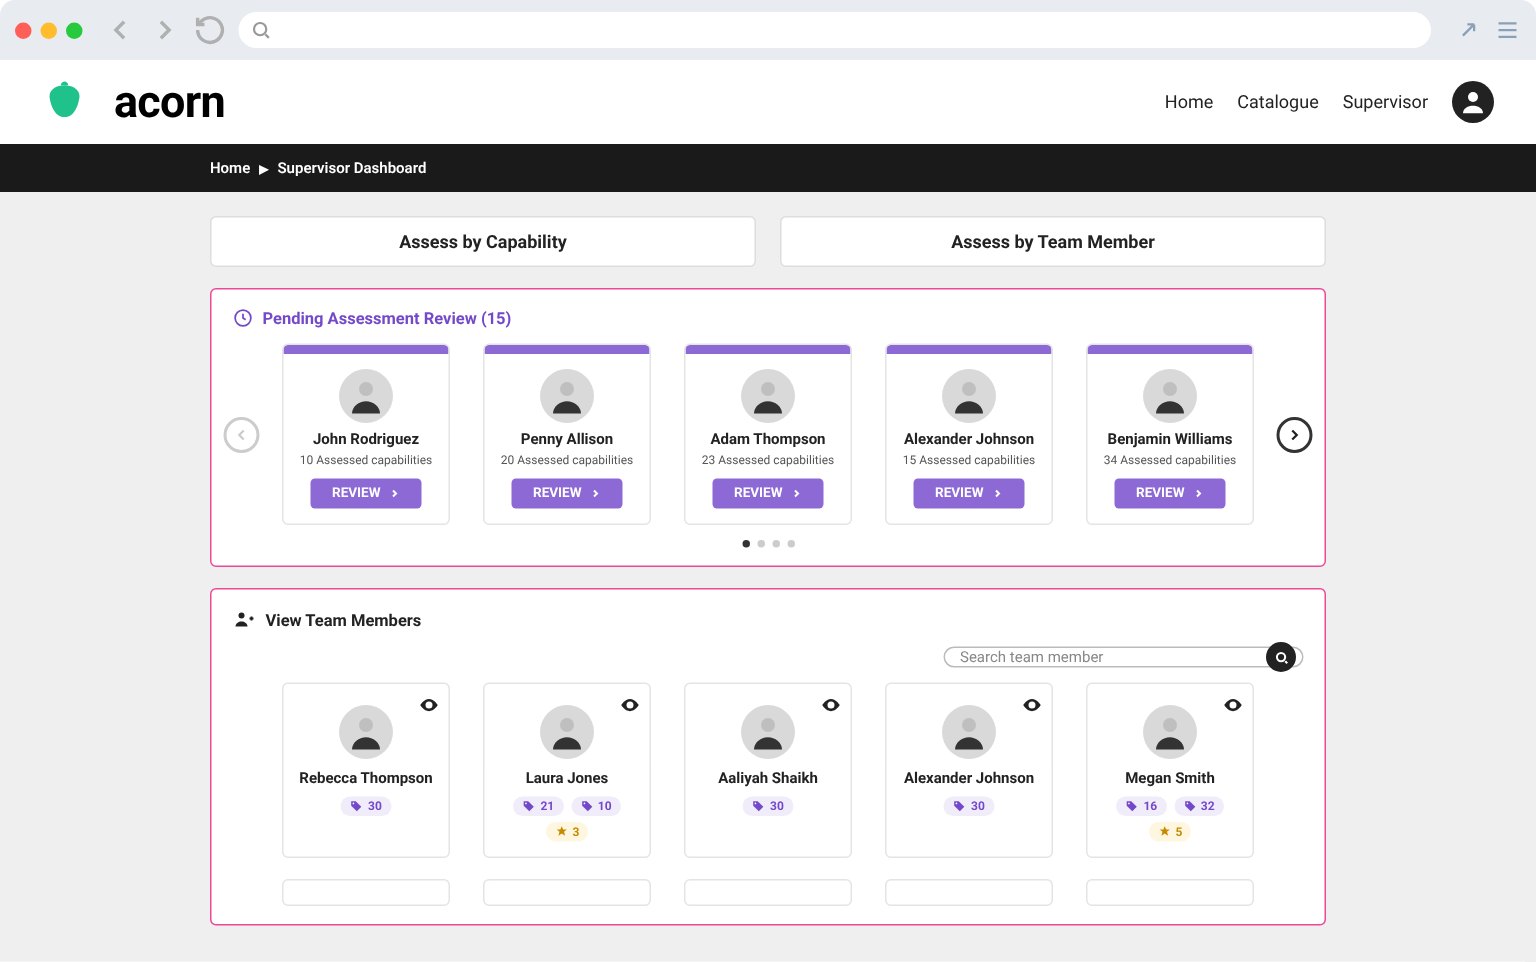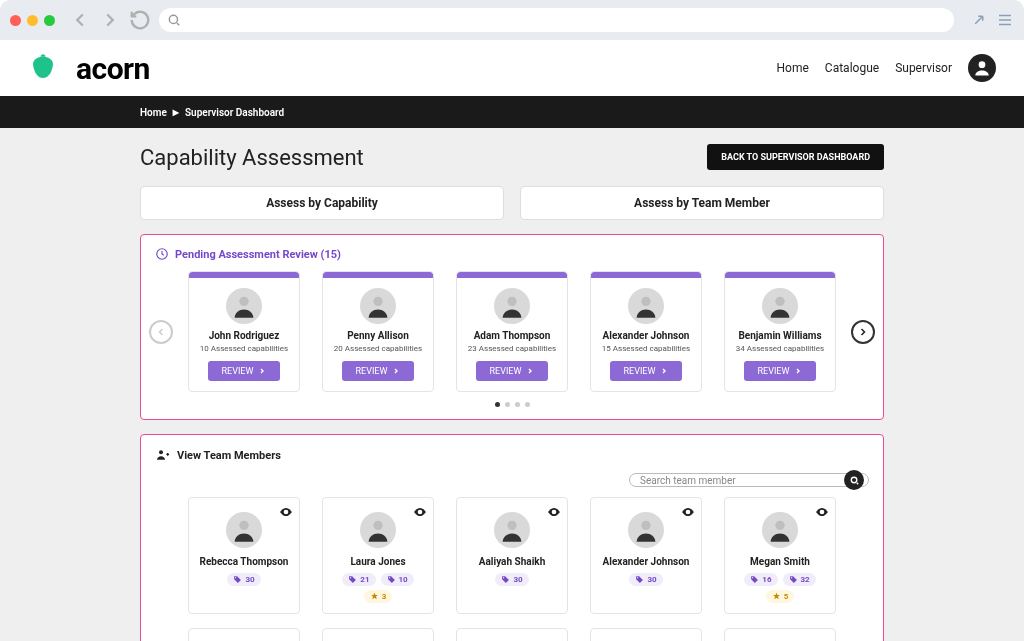--- a/index.html
+++ b/index.html
@@ -55,21 +55,21 @@
   .car-nav { position:absolute; top:50%; transform:translateY(-50%); width:24px; height:24px; border:2px solid #333; border-radius:50%; display:flex; align-items:center; justify-content:center; cursor:pointer; background:#fff; }
   .car-nav.prev { left:-6px; border-color:#ccc; color:#ccc; }
   .car-nav.next { right:-6px; }
 
   .pending-card { width:112px; border:1px solid #e4e4e4; border-radius:4px; overflow:hidden; display:flex; flex-direction:column; align-items:center; padding-bottom:10px; }
   .purple-bar { height:6px; width:100%; background:#8c69d4; border-radius:3px 3px 0 0; margin-bottom:10px; }
   .person-photo { width:36px; height:36px; border-radius:50%; background:#d9d9d9; display:flex; align-items:center; justify-content:center; overflow:hidden; margin-bottom:6px; }
   .person-photo svg { width:28px; height:28px; }
   .p-name { font-size:10px; font-weight:700; margin-bottom:3px; }
   .p-sub { font-size:8px; color:#555; text-align:center; margin-bottom:8px; }
-  .review-btn { background:#8c69d4; color:#fff; font-size:9px; font-weight:400; padding:5px 14px; border-radius:3px; display:flex; align-items:center; gap:5px; cursor:pointer; }
+  .review-btn { background:#8c69d4; color:#fff; font-size:9px; font-weight:700; padding:5px 14px; border-radius:3px; display:flex; align-items:center; gap:5px; cursor:pointer; }
   .dots { display:flex; gap:5px; justify-content:center; margin-top:10px; }
   .pdot { width:5px; height:5px; background:#ccc; border-radius:50%; }
   .pdot.active { background:#333; }
 
   
   .team-search-row { display:flex; justify-content:flex-end; margin-bottom:10px; }
   .team-search { display:flex; align-items:center; width:240px; border:1px solid #bbb; border-radius:14px; height:14px; padding:0 4px 0 10px; gap:6px; }
   .team-search span { font-size:10px; color:#888; flex:1; }
   .search-go { width:20px; height:20px; border-radius:50%; background:#222; display:flex; align-items:center; justify-content:center; }
   .search-go svg { width:11px; height:11px; color:#fff; }
@@ -152,24 +152,20 @@
 </div>
 
 <div class="breadcrumb-bar">
   <span class="crumb">Home</span>
   <span class="sep">▶</span>
   <span class="crumb">Supervisor Dashboard</span>
 </div>
 
 <div class="page">
 
-  <div class="title-row">
-    <div class="page-title">Capability Assessment</div>
-    <div class="back-btn">BACK TO SUPERVISOR DASHBOARD</div>
-  </div>
 
   <div class="tabs">
     <div class="tab">Assess by Capability</div>
     <div class="tab">Assess by Team Member</div>
   </div>
 
   <div class="panel">
     <div class="panel-header">
       <svg width="14" height="14" viewBox="0 0 24 24" fill="none" stroke="currentColor" stroke-width="2">
           <circle cx="12" cy="12" r="9"></circle>

